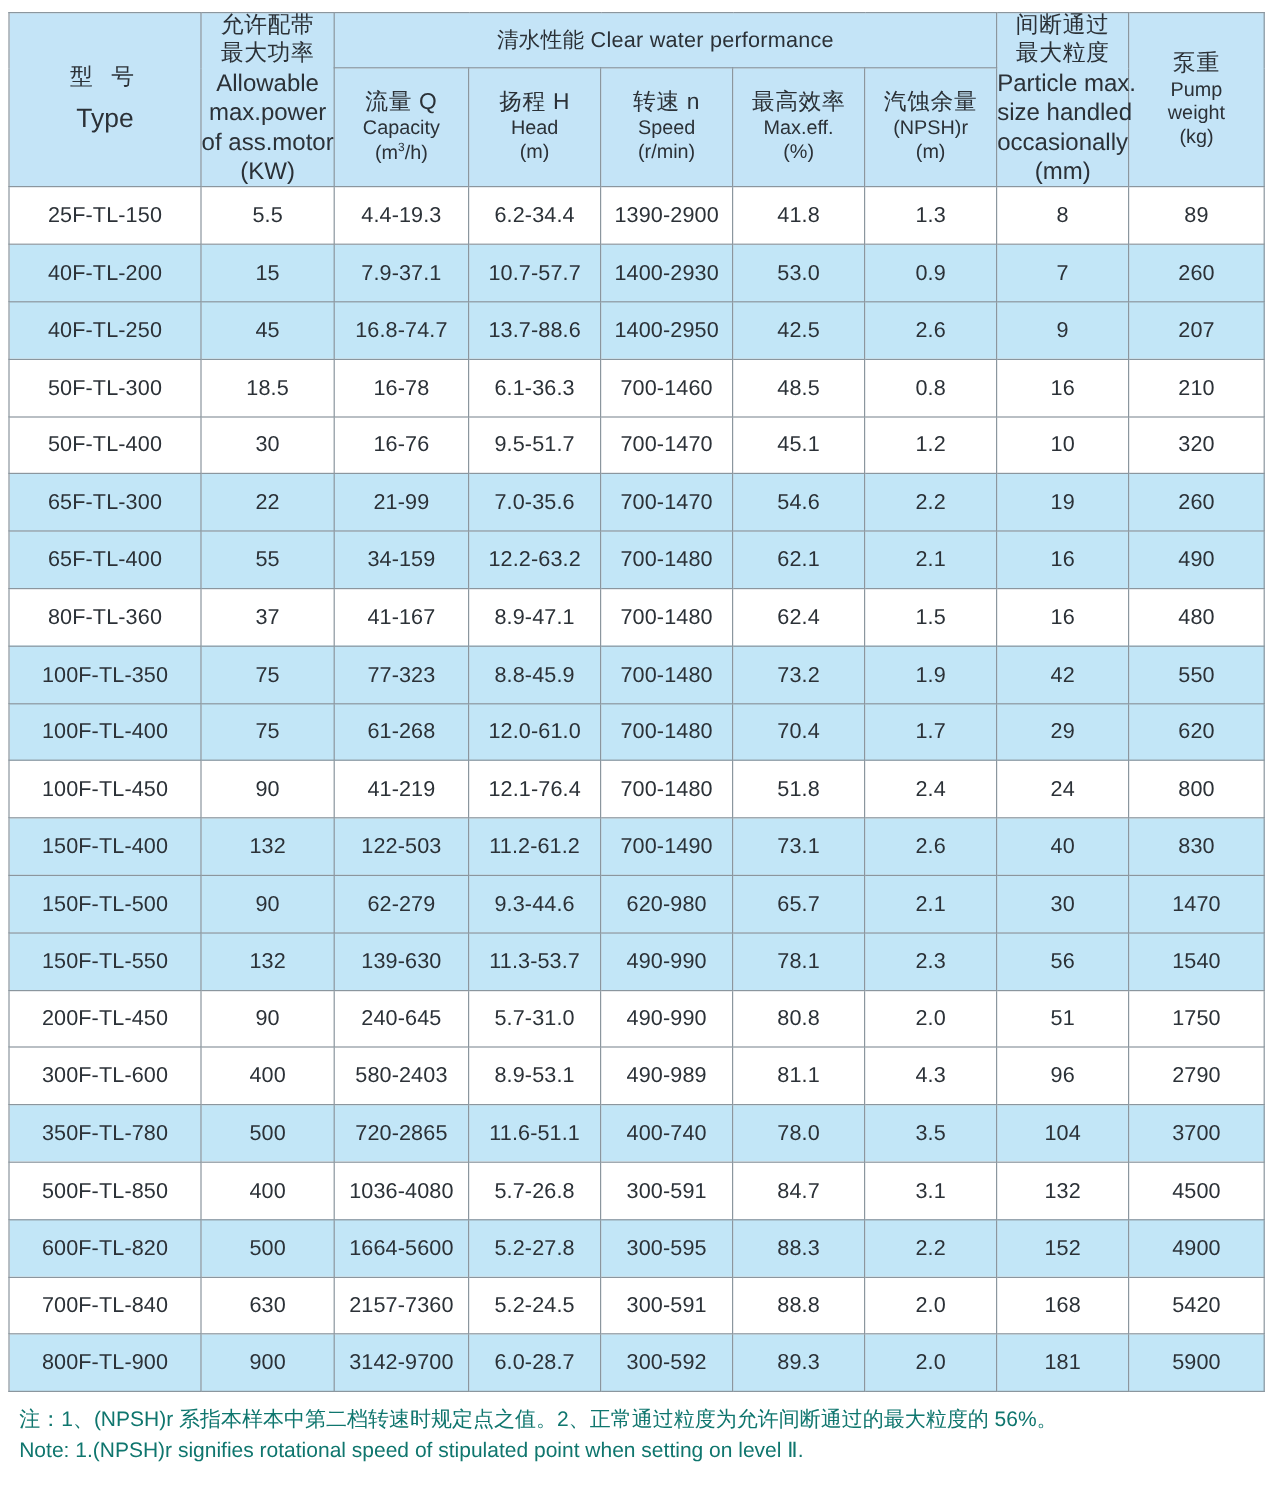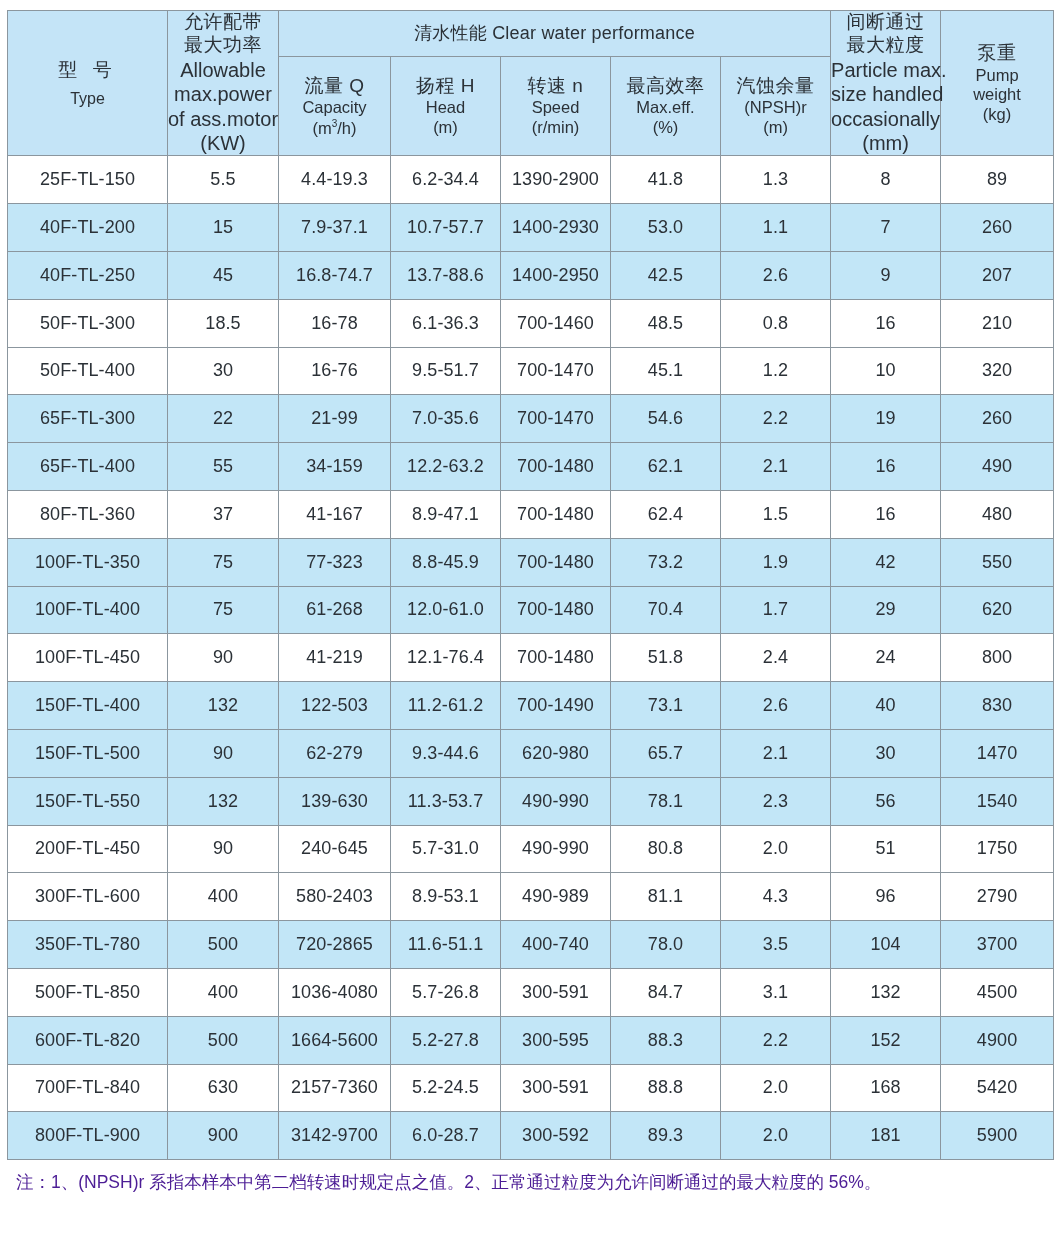--- a/index.html
+++ b/index.html
@@ -50,38 +50,38 @@
     font-size: 19px;
     letter-spacing: .5px;
     display: block;
     margin-bottom: 1px;
     white-space: nowrap;
   }
   .hdr-cn.sp { letter-spacing: 5px; }
   .hdr-en { display: block; white-space: nowrap; }
   .hdr-en.tiny { font-size: 20px; line-height: 1.22; }
   .hdr-type { font-size: 19px; line-height: 1.6; }
-  .hdr-type .hdr-en { font-size: 16px; }
+  .hdr-type .hdr-en { font-size: 22px; }
   sup { font-size: 10px; vertical-align: super; }
   
   tbody td {
     height: 47.8px;
     font-size: 18px;
     letter-spacing: .1px;
     white-space: nowrap;
   }
   tbody tr.shade td { background: #c2e6f7; }
   tbody tr.plain td { background: #ffffff; }
   
   .notes {
     margin-top: 10px;
     padding-left: 9px;
     font-size: 17.5px;
     line-height: 1.47;
-    color: #4c1d95;
+    color: #0f766e;
   }
   .notes div { white-space: nowrap; }
   .notes .cn { letter-spacing: 0; }
 </style>
 </head>
 <body>
 
 <div id="page">
 
   <table class="spec">
@@ -168,21 +168,21 @@
           <td>8</td>
           <td>89</td>
         </tr>
         <tr class="shade">
           <td>40F-TL-200</td>
           <td>15</td>
           <td>7.9-37.1</td>
           <td>10.7-57.7</td>
           <td>1400-2930</td>
           <td>53.0</td>
-          <td>1.1</td>
+          <td>0.9</td>
           <td>7</td>
           <td>260</td>
         </tr>
         <tr class="shade">
           <td>40F-TL-250</td>
           <td>45</td>
           <td>16.8-74.7</td>
           <td>13.7-88.6</td>
           <td>1400-2950</td>
           <td>42.5</td>
@@ -386,15 +386,16 @@
           <td>89.3</td>
           <td>2.0</td>
           <td>181</td>
           <td>5900</td>
         </tr>
       </tbody>
   </table>
 
   <div class="notes">
     <div class="cn">注：1、(NPSH)r 系指本样本中第二档转速时规定点之值。2、正常通过粒度为允许间断通过的最大粒度的 56%。</div>
+    <div>Note: 1.(NPSH)r signifies rotational speed of stipulated point when setting on level Ⅱ.</div>
   </div>
 
 </div>
 
 </body></html>

